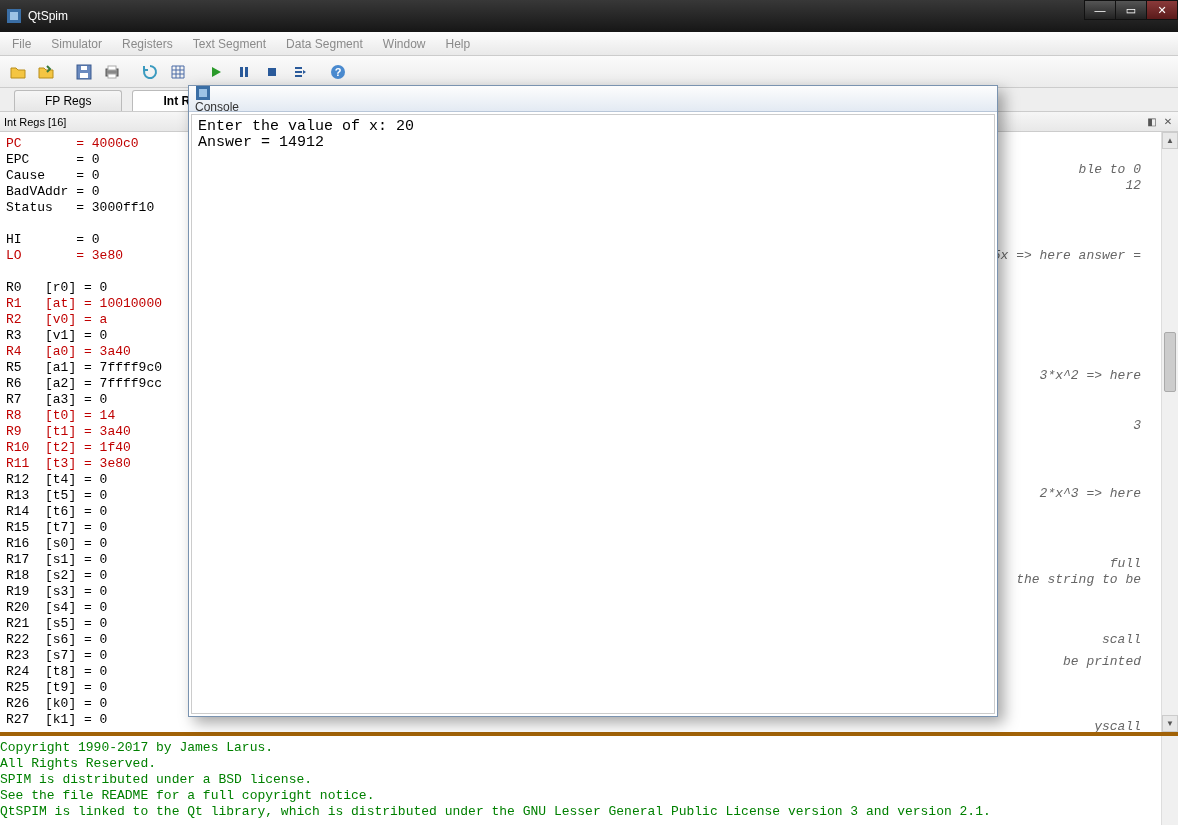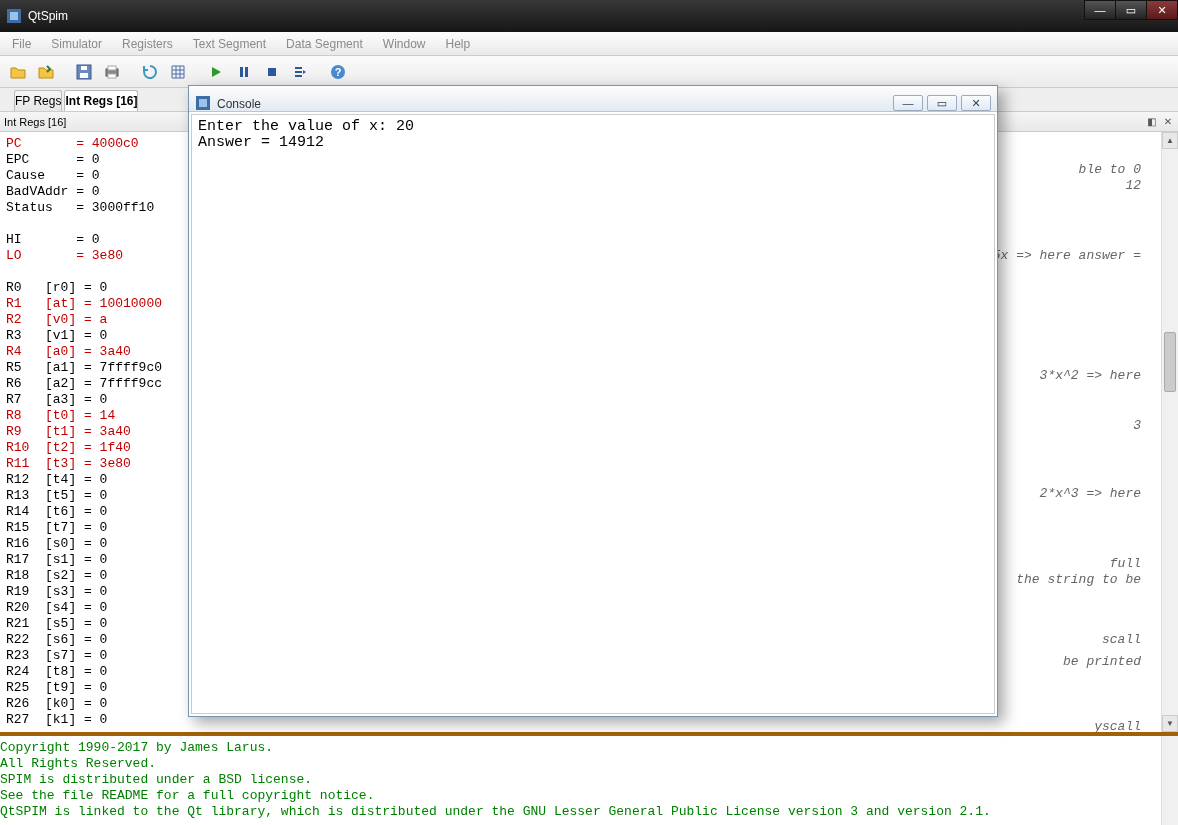--- a/index.html
+++ b/index.html
@@ -75,26 +75,26 @@
   .tsep { width:6px; }
   .tabbar {
     height: 24px;
     background:#eee;
     display:flex;
     align-items:flex-end;
     padding-left:14px;
     border-bottom:1px solid #ccc;
   }
   .tab {
-    padding: 3px 0;
+    padding: 3px 30px;
     background: linear-gradient(to bottom,#f6f6f6,#e6e6e6);
     border:1px solid #bbb;
     border-bottom:none;
     border-radius:3px 3px 0 0;
-    margin-right:2px;
+    margin-right:10px;
     font-size:12px;
   }
   .tab.active {
     background:#fff;
     font-weight:bold;
   }
   .dockheader {
     height:20px;
     background: linear-gradient(to bottom,#f6f6f6,#e8e8e8);
     border-bottom:1px solid #ccc;
@@ -179,24 +179,25 @@
     border:1px solid #7a93b0;
     box-shadow: 6px 6px 14px rgba(0,0,0,0.35);
     display:flex;
     flex-direction:column;
   }
   .console .ctitle {
     height:26px;
     background: linear-gradient(to bottom,#fdfdfd,#e3eaf3);
     border-bottom:1px solid #b8c6d8;
     display:flex;
-    align-items:flex-end;
+    align-items:flex-start;
     padding:0 6px;
     font-size:12px;
     color:#333;
+    flex-direction:column;
   }
   .console .ctitle .cicon { margin-right:6px;width:16px;height:16px;display:inline-flex;align-items:center;justify-content:center;}
   .console .cbtns { margin-left:auto; display:flex; gap:0;}
   .console .cbtn {
     width:30px;height:16px;
     border:1px solid #9aaac0;
     background:linear-gradient(to bottom,#fbfdff,#dfe8f3);
     color:#345;
     display:flex;align-items:center;justify-content:center;
     font-size:11px;

